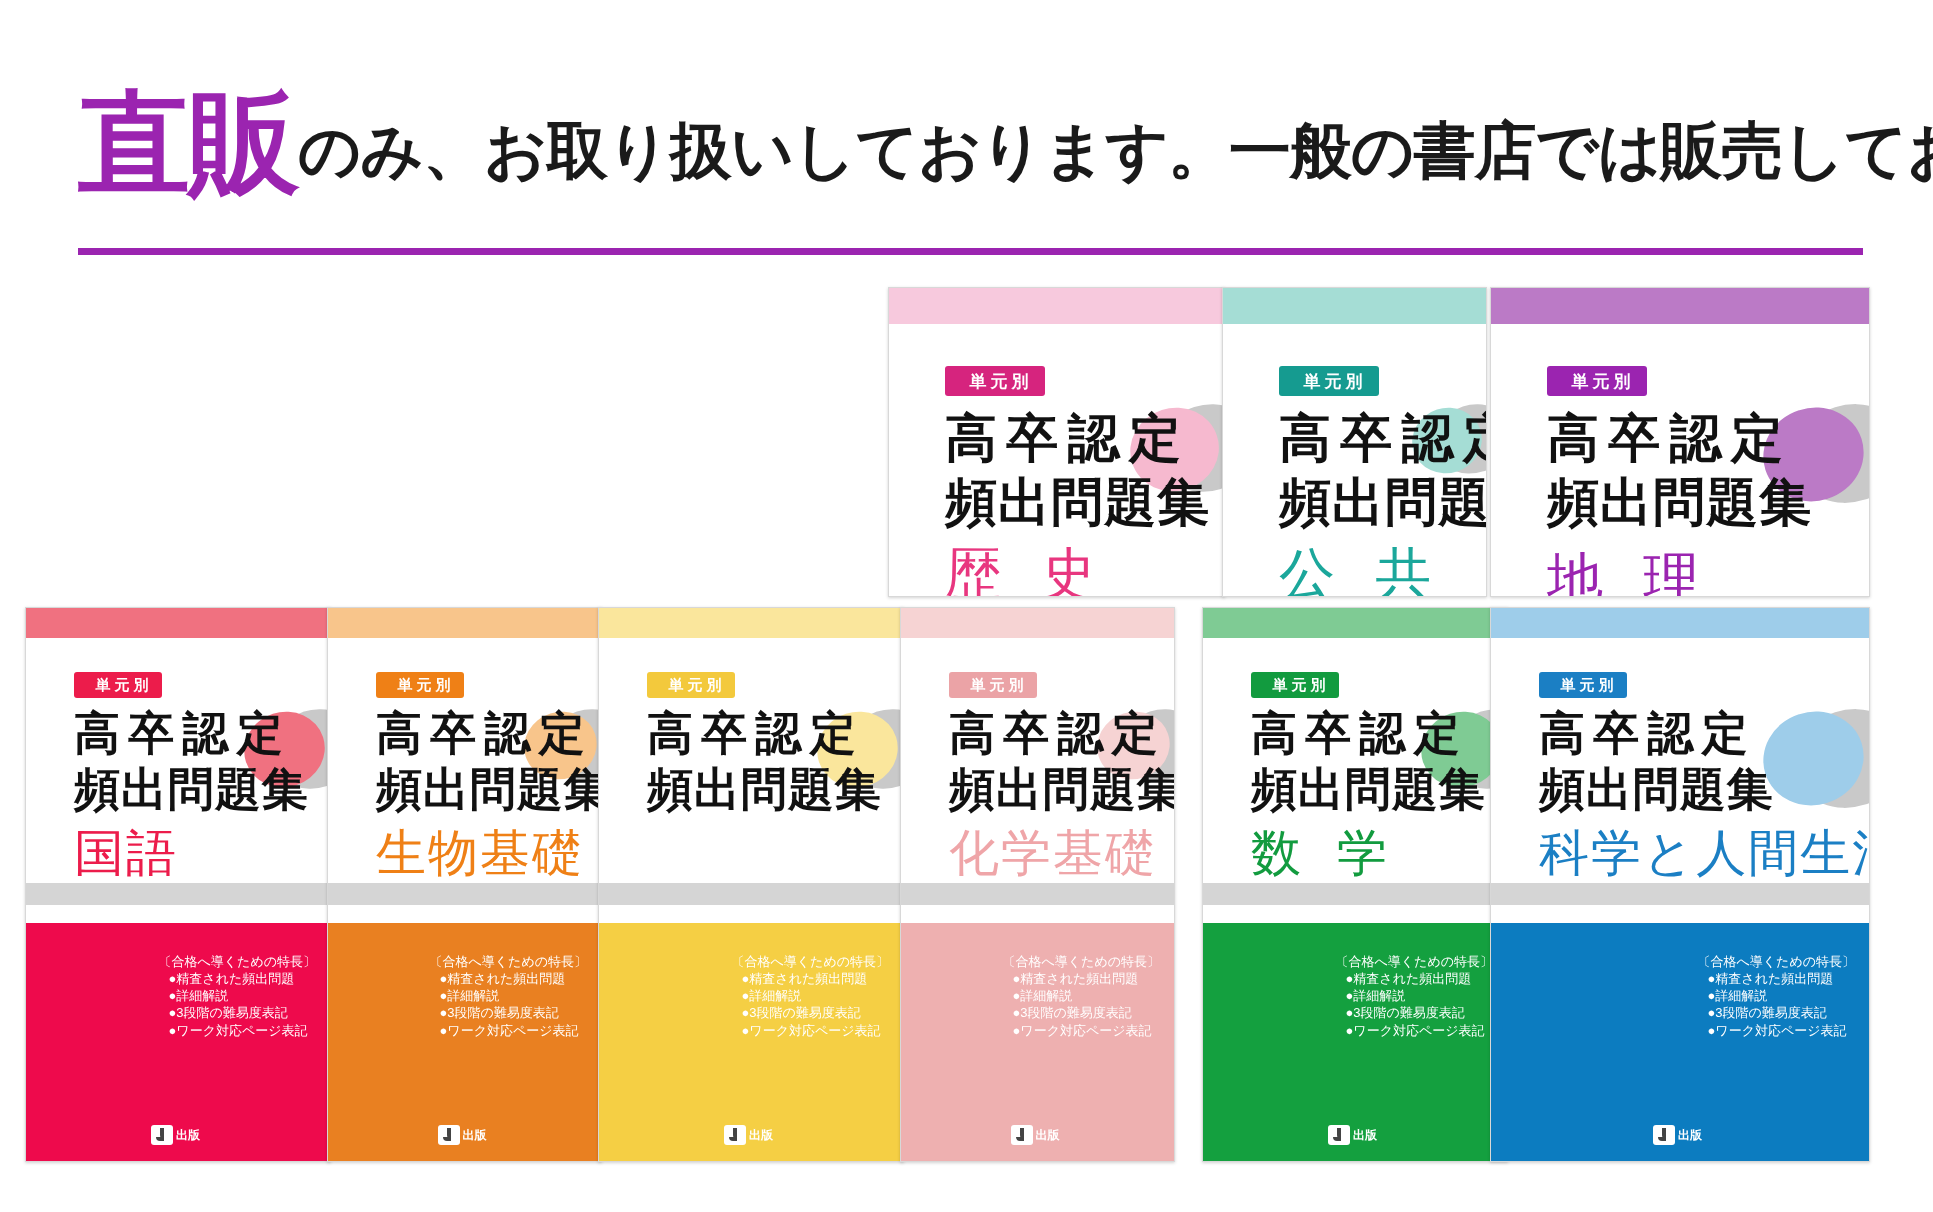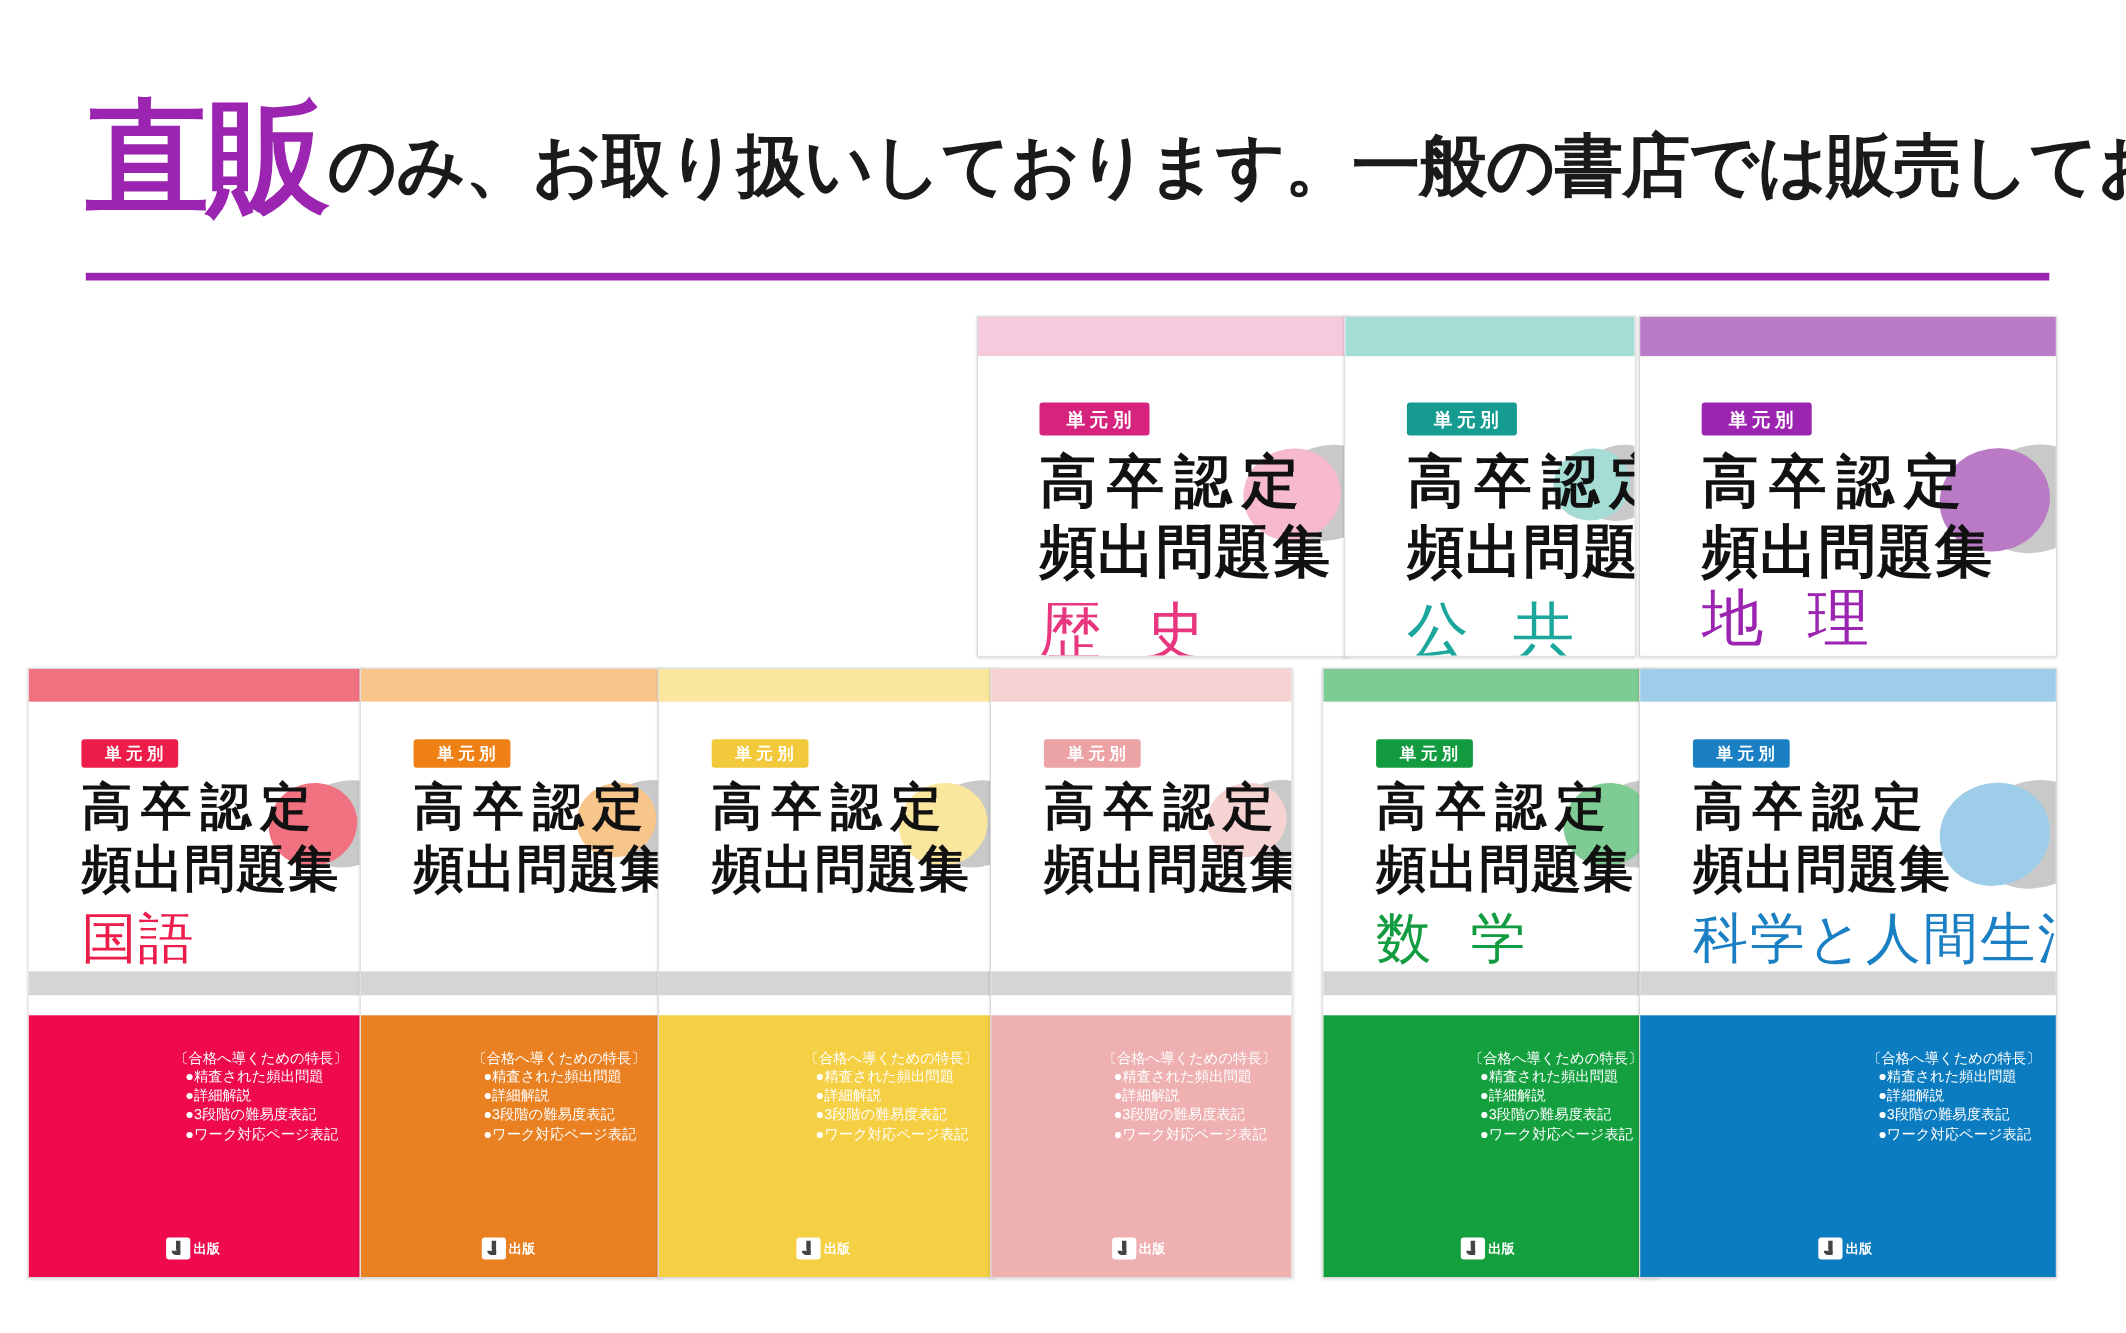--- a/index.html
+++ b/index.html
@@ -259,21 +259,21 @@
     </div>
     <div class="book" style="left: 1490px; top: 287px; width: 380px; height: 310px;">
       <div class="book-inner">
         <div class="band" style="height: 36px; background: rgb(187, 122, 198);"></div>
         <div class="cover" style="top: 36px; height: 274px;">
           <div class="blob grey" style="right: -38px; top: 80.6px; width: 114px; height: 96.9px;"></div>
           <div class="blob" style="background: rgb(187, 122, 198); right: 5.7px; top: 83.7px; width: 100.7px; height: 93.1px;"></div>
           <div class="pill" style="background: rgb(155, 36, 176); left: 56px; top: 42px; width: 100px; height: 30px; font-size: 17px;">単元別</div>
           <div class="title-l1" style="left: 56px; top: 88px; font-size: 52px;">高卒認定</div>
           <div class="title-l2" style="left: 56px; top: 152px; font-size: 52px;">頻出問題集</div>
-          <div class="subject spaced" style="left: 56px; top: 210px; font-size: 56px; color: rgb(155, 36, 176);">地 理</div>
+          <div class="subject spaced" style="left: 56px; top: 227px; font-size: 56px; color: rgb(155, 36, 176);">地 理</div>
         </div>
       </div>
     </div>
     <div class="book" style="left: 25px; top: 607px; width: 306px; height: 555px;">
       <div class="book-inner">
         <div class="band" style="height: 30px; background: rgb(240, 113, 128);"></div>
         <div class="cover" style="top: 30px; height: 245px;">
           <div class="blob grey" style="right: -30.6px; top: 71.5px; width: 91.8px; height: 78.03px;"></div>
           <div class="blob" style="background: rgb(240, 113, 128); right: 4.59px; top: 74.25px; width: 81.09px; height: 74.97px;"></div>
           <div class="pill" style="background: rgb(236, 28, 75); left: 48px; top: 34px; width: 88px; height: 26px; font-size: 15px;">単元別</div>
@@ -301,20 +301,21 @@
     </div>
     <div class="book" style="left: 327px; top: 607px; width: 275px; height: 555px;">
       <div class="book-inner">
         <div class="band" style="height: 30px; background: rgb(248, 197, 139);"></div>
         <div class="cover" style="top: 30px; height: 245px;">
           <div class="blob grey" style="right: -27.5px; top: 71.5px; width: 82.5px; height: 70.125px;"></div>
           <div class="blob" style="background: rgb(248, 197, 139); right: 4.125px; top: 74.25px; width: 72.875px; height: 67.375px;"></div>
           <div class="pill" style="background: rgb(239, 128, 22); left: 48px; top: 34px; width: 88px; height: 26px; font-size: 15px;">単元別</div>
           <div class="title-l1" style="left: 48px; top: 72px; font-size: 46px;">高卒認定</div>
           <div class="title-l2" style="left: 48px; top: 128px; font-size: 46px;">頻出問題集</div>
+          <div class="subject" style="left: 48px; top: 190px; font-size: 50px; color: rgb(239, 128, 22);">生物基礎</div>
           <div class="credit" style="right: 10px; top: 244px; font-size: 9px;">編/高卒認定受験情報センター・J-出版編集部</div>
         </div>
         <div class="strip" style="top: 275px; height: 22px;"></div>
         <div class="strip2" style="top: 297px; height: 18px;"></div>
         <div class="back" style="top: 315px; height: 240px; background: rgb(233, 128, 33);">
           <div class="features" style="right: 14px; top: 30px; font-size: 13px;">
             <span class="fhead">〔合格へ導くための特長〕</span>
             <span class="fitem" style="margin-left: 10px;">●精査された頻出問題</span>
             <span class="fitem" style="margin-left: 10px;">●詳細解説</span>
             <span class="fitem" style="margin-left: 10px;">●3段階の難易度表記</span>
@@ -357,20 +358,21 @@
     </div>
     <div class="book" style="left: 900px; top: 607px; width: 275px; height: 555px;">
       <div class="book-inner">
         <div class="band" style="height: 30px; background: rgb(246, 211, 211);"></div>
         <div class="cover" style="top: 30px; height: 245px;">
           <div class="blob grey" style="right: -27.5px; top: 71.5px; width: 82.5px; height: 70.125px;"></div>
           <div class="blob" style="background: rgb(246, 211, 211); right: 4.125px; top: 74.25px; width: 72.875px; height: 67.375px;"></div>
           <div class="pill" style="background: rgb(235, 163, 166); left: 48px; top: 34px; width: 88px; height: 26px; font-size: 15px;">単元別</div>
           <div class="title-l1" style="left: 48px; top: 72px; font-size: 46px;">高卒認定</div>
           <div class="title-l2" style="left: 48px; top: 128px; font-size: 46px;">頻出問題集</div>
+          <div class="subject" style="left: 48px; top: 190px; font-size: 50px; color: rgb(239, 165, 168);">化学基礎</div>
           <div class="credit" style="right: 10px; top: 244px; font-size: 9px;">編/高卒認定受験情報センター・J-出版編集部</div>
         </div>
         <div class="strip" style="top: 275px; height: 22px;"></div>
         <div class="strip2" style="top: 297px; height: 18px;"></div>
         <div class="back" style="top: 315px; height: 240px; background: rgb(238, 176, 176);">
           <div class="features" style="right: 14px; top: 30px; font-size: 13px;">
             <span class="fhead">〔合格へ導くための特長〕</span>
             <span class="fitem" style="margin-left: 10px;">●精査された頻出問題</span>
             <span class="fitem" style="margin-left: 10px;">●詳細解説</span>
             <span class="fitem" style="margin-left: 10px;">●3段階の難易度表記</span>

